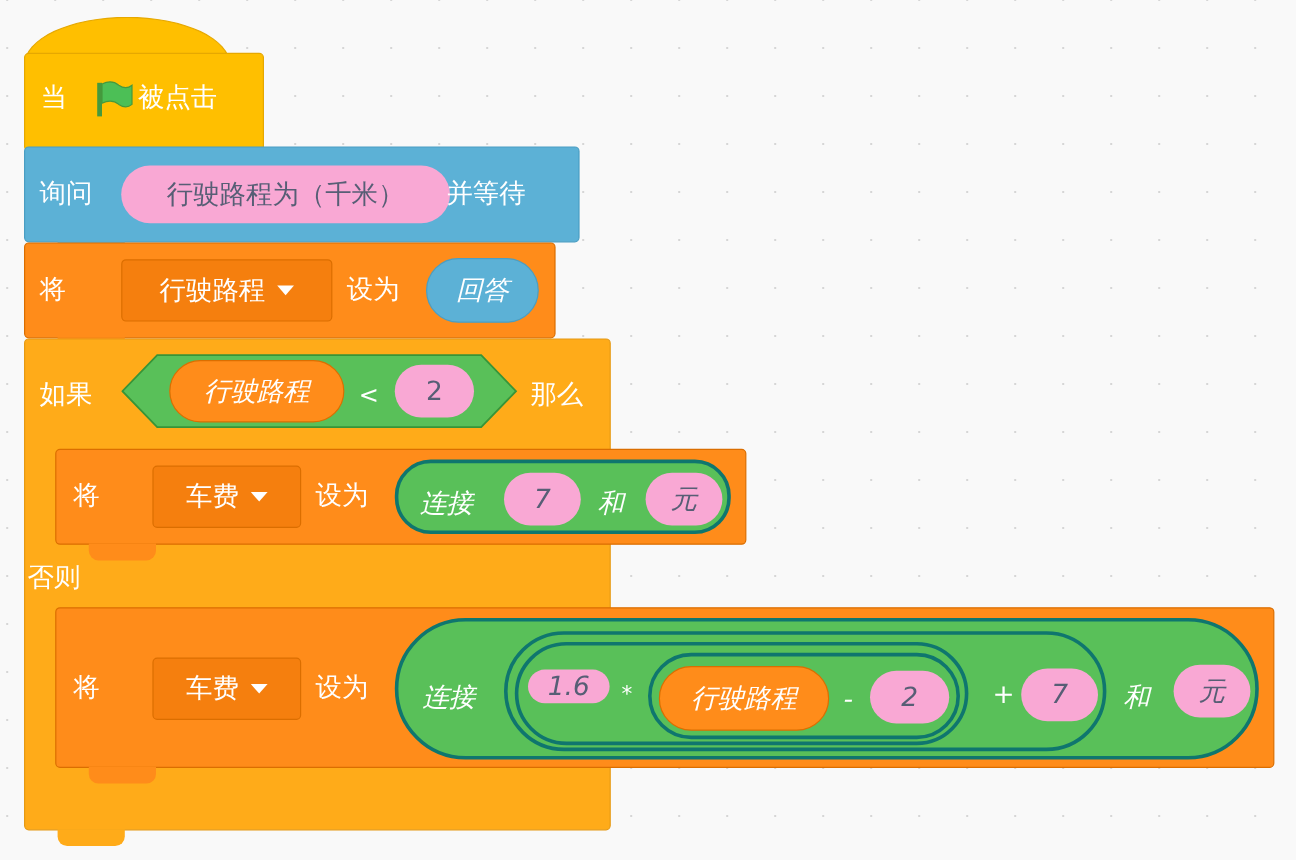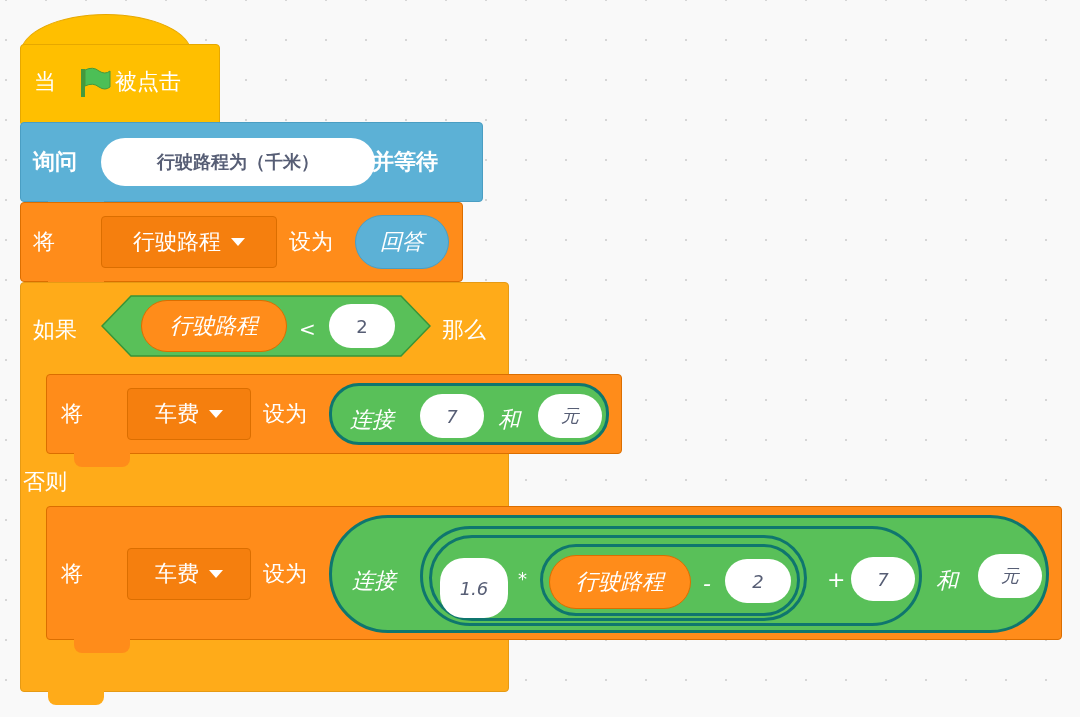--- a/index.html
+++ b/index.html
@@ -9,27 +9,27 @@
     background-image: radial-gradient(circle, #d6d6d6 1px, transparent 1.3px);
     background-size: 40px 40px;
     background-position: 26px 20px;
     font-family: "DejaVu Sans", "Liberation Sans", sans-serif;
   }
   .abs { position:absolute; box-sizing:border-box; }
   .txt { position:absolute; color:#fff; font-size:22px; line-height:1; white-space:nowrap; }
   
   .hat { left:20px; top:44px; width:200px; height:82px; background:#ffbf00; border:1px solid #e6a800; border-radius:4px; }
   .hat-cap { left:20px; top:14px; width:172px; height:70px; background:#ffbf00; border-radius:86px 86px 0 0 / 40px 40px 0 0; border:1px solid #e6a800; border-bottom:none; }
-  .blue { left:20px; top:122px; width:463px; height:80px; background:#5cb1d6; border:1px solid #4a9ec3; border-radius:4px;font-weight:bold; }
+  .blue { left:20px; top:122px; width:463px; height:80px; background:#5cb1d6; border:1px solid #4a9ec3; border-radius:4px; }
   .orange1 { left:20px; top:202px; width:443px; height:80px; background:#ff8c1a; border:1px solid #db6e00; border-radius:4px; }
   .ifc { left:20px; top:282px; width:489px; height:410px; background:#ffab19; border:1px solid #e69a14; border-radius:4px; }
   .orange2 { left:46px; top:374px; width:576px; height:80px; background:#ff8c1a; border:1px solid #db6e00; border-radius:4px; }
   .orange3 { left:46px; top:506px; width:1016px; height:134px; background:#ff8c1a; border:1px solid #db6e00; border-radius:4px; }
   .notch { position:absolute; width:56px; height:14px; border-radius:0 0 8px 8px; }
-  .field { position:absolute; background:#ffffff; border-radius:24px; color:#575e75; font-size:18px; display:flex; align-items:center; justify-content:center; box-sizing:border-box; }
+  .field { position:absolute; background:#f9a8d4; border-radius:24px; color:#575e75; font-size:22px; display:flex; align-items:center; justify-content:center; box-sizing:border-box; }
   .dd { position:absolute; background:#f57f0e; border:1px solid #db6e00; border-radius:4px; color:#fff; font-size:22px; display:flex; align-items:center; justify-content:center; gap:10px; box-sizing:border-box; }
   .caret { width:0; height:0; border-left:7px solid transparent; border-right:7px solid transparent; border-top:8px solid #fff; }
   .rep { position:absolute; border-radius:30px; display:flex; align-items:center; justify-content:center; color:#fff; font-size:22px; box-sizing:border-box;font-style:italic; }
   .green { background:#59c059; border:3px solid #0f766e; }
   .op { position:absolute; color:#fff; font-size:20px; }
   .flag { position:absolute; }
 </style>
 </head>
 <body>
 
@@ -97,21 +97,21 @@
     <span>车费</span>
     <span class="caret"></span>
   </div>
   <span class="txt" style="left:216px;top:56px">设为</span>
   <div class="rep green" style="left:282px;top:8px;width:720px;height:118px;border-radius:60px;">
     <span style="position:absolute;left:20px;top:48px">连接</span>
 
     <div class="rep green" style="left:88px;top:8px;width:502px;height:100px;border-radius:50px;">
 
       <div class="rep green" style="left:6px;top:6px;width:378px;height:86px;border-radius:44px;">
-        <div class="field" style="left:8px;top:20px;width:68px;height:60px;">1.6</div>
+        <div class="field" style="left:8px;top:20px;width:68px;height:28px;">1.6</div>
         <span style="position:absolute;left:86px;top:30px;font-size:18px">*</span>
 
         <div class="rep green" style="left:108px;top:6px;width:260px;height:72px;border-radius:36px;">
           <div class="rep" style="left:6px;top:8px;width:142px;height:54px;background:#ff8c1a;border:1px solid #db6e00;">行驶路程</div>
           <span style="position:absolute;left:160px;top:24px">-</span>
           <div class="field" style="left:182px;top:12px;width:66px;height:44px;">2</div>
         </div>
       </div>
       <span style="position:absolute;left:404px;top:38px">+</span>
       <div class="field" style="left:428px;top:28px;width:64px;height:44px;">7</div>

